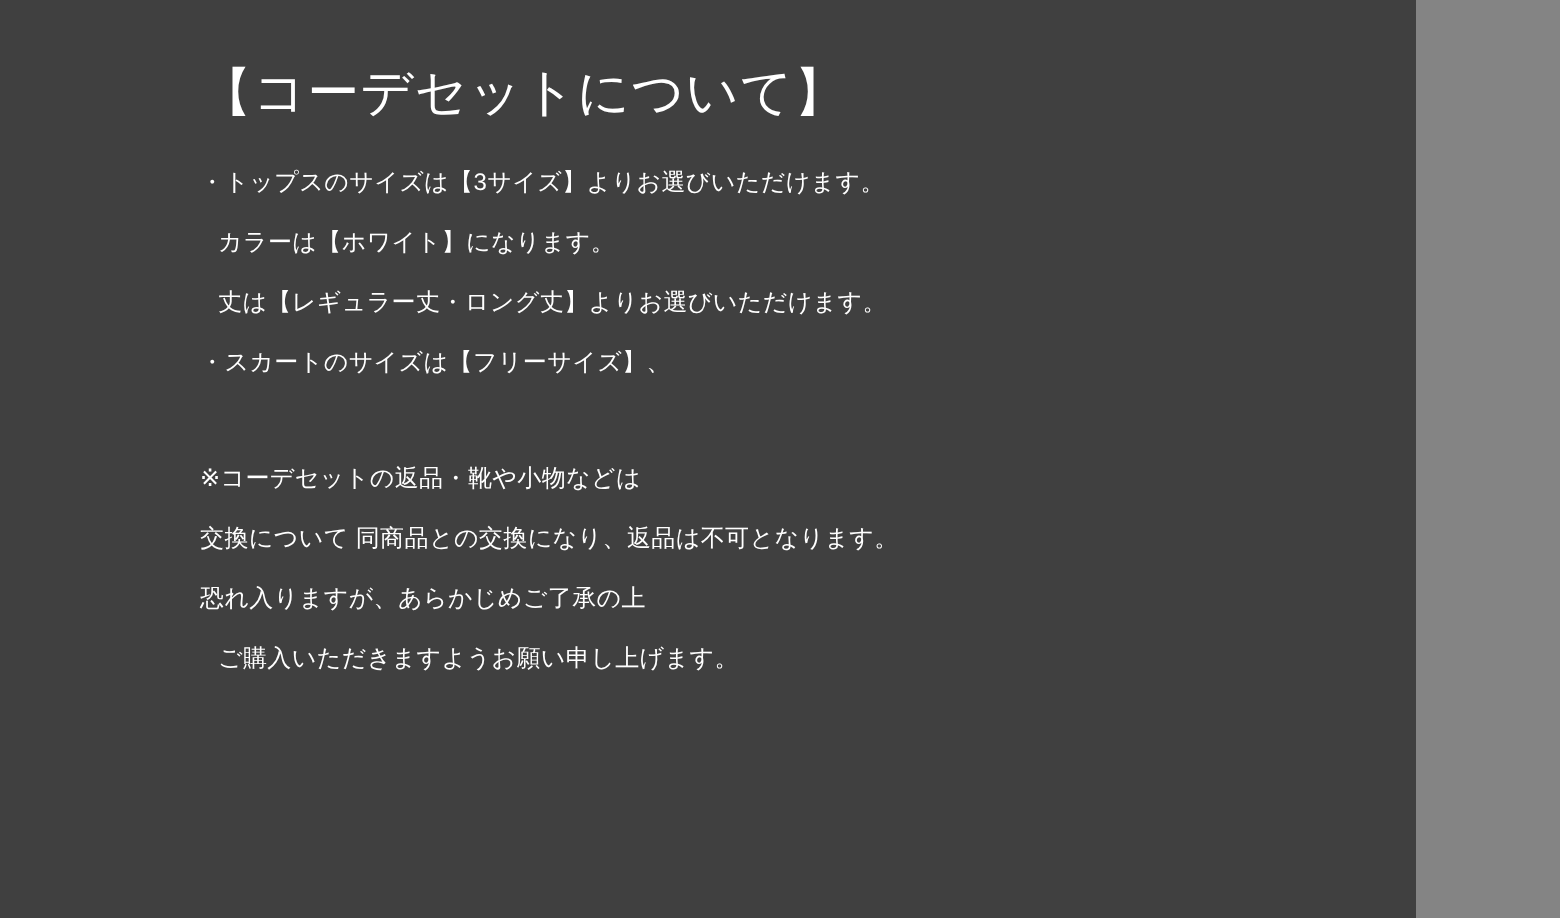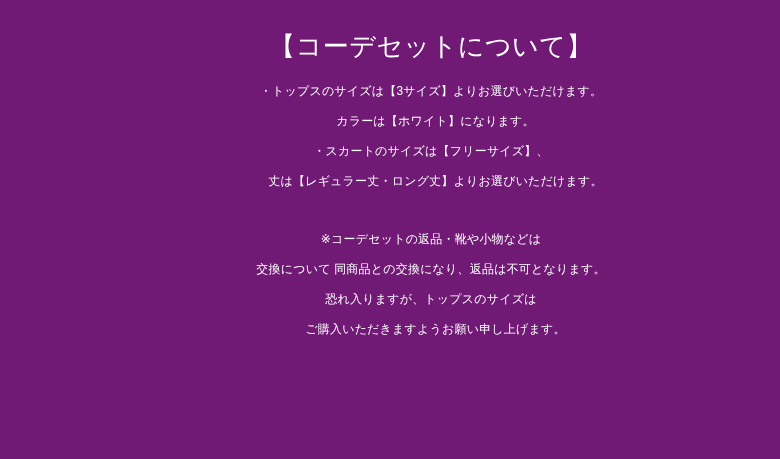--- a/index.html
+++ b/index.html
@@ -8,25 +8,24 @@
   }
   body {
     width: 780px;
     height: 459px;
     background: #848484;
     font-family: "Liberation Sans", "DejaVu Sans", sans-serif;
     overflow: hidden;
   }
   .page {
     position: relative;
-    width: 780px;
+    width: 708px;
     height: 459px;
     box-sizing: border-box;
-    background: #701a75;
-    text-align: center;
+    background: #404040;
   }
   .content {
     position: absolute;
     left: 100px;
     top: 26px;
     right: 18px;
     color: #ffffff;
   }
   .heading {
     font-size: 26px;
@@ -58,27 +57,27 @@
 <body>
 
 <div class="page">
   <div class="content">
 
     <h1 class="heading">【コーデセットについて】</h1>
 
     <div class="block">
       <div class="line">・トップスのサイズは【3サイズ】よりお選びいただけます。</div>
       <div class="line indent">カラーは【ホワイト】になります。</div>
+      <div class="line indent">丈は【レギュラー丈・ロング丈】よりお選びいただけます。</div>
       <div class="line">・スカートのサイズは【フリーサイズ】、</div>
-      <div class="line indent">丈は【レギュラー丈・ロング丈】よりお選びいただけます。</div>
     </div>
 
     <div class="spacer"></div>
 
     <div class="block">
       <div class="line">※コーデセットの返品・靴や小物などは</div>
       <div class="line">交換について 同商品との交換になり、返品は不可となります。</div>
-      <div class="line">恐れ入りますが、トップスのサイズは</div>
+      <div class="line">恐れ入りますが、あらかじめご了承の上</div>
       <div class="line indent">ご購入いただきますようお願い申し上げます。</div>
     </div>
 
   </div>
 </div>
 
 </body></html>

